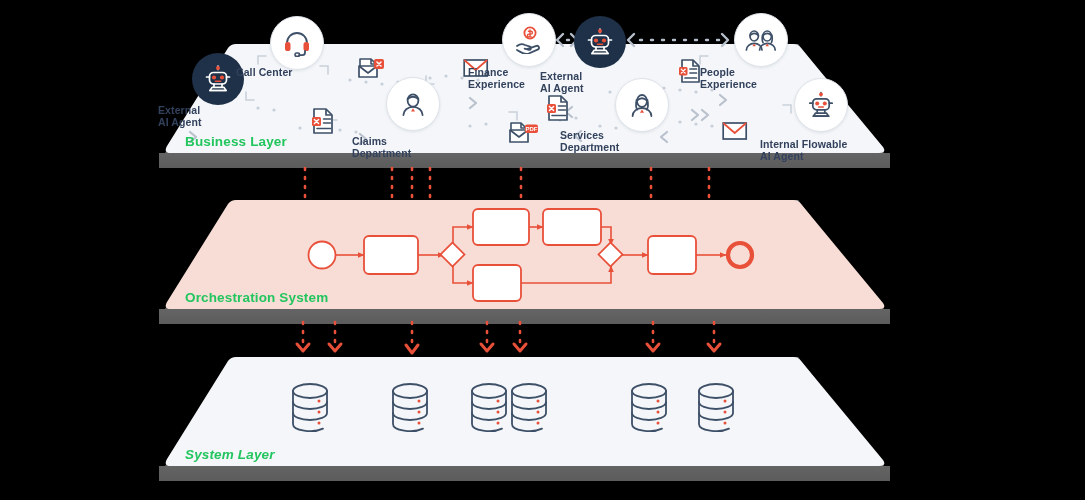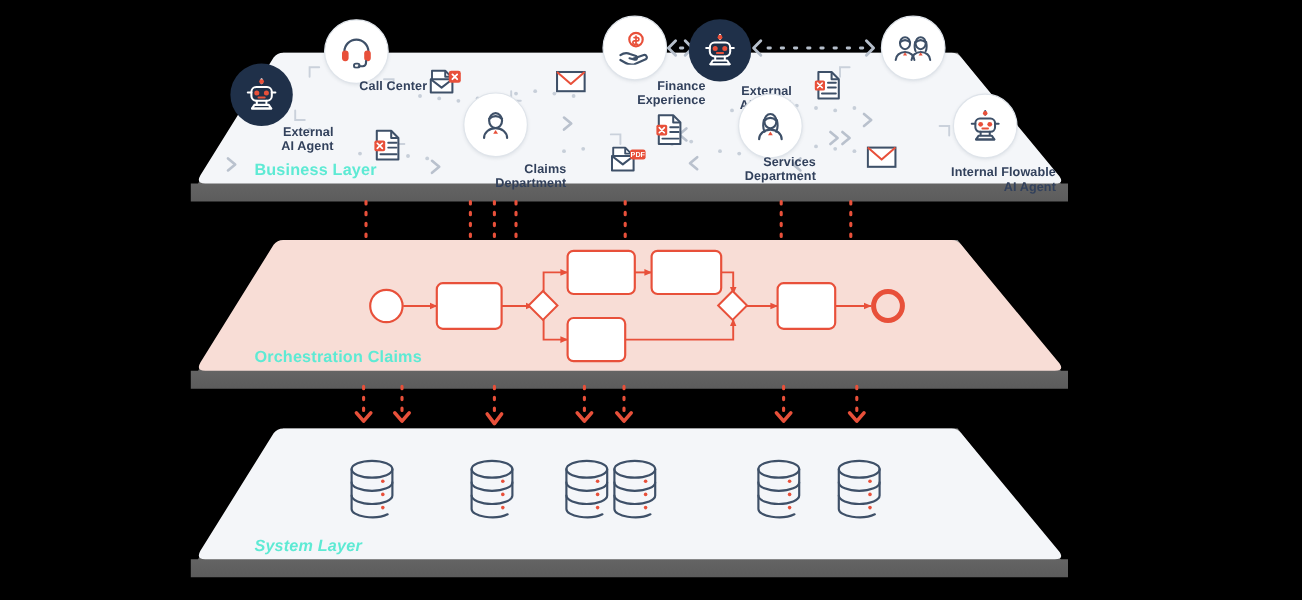--- a/index.html
+++ b/index.html
@@ -6,24 +6,24 @@
   #stage{position:relative;width:1085px;height:500px;background:#000;overflow:hidden;
          font-family:"Liberation Sans","DejaVu Sans",sans-serif;}
   .layer-svg{position:absolute;left:0;top:0;width:1085px;height:500px;overflow:visible;}
 
   
   .badge{position:absolute;border-radius:50%;display:flex;align-items:center;justify-content:center;}
   .badge.white{background:#ffffff;border:1.5px solid #dfe4ea;box-shadow:0 1px 3px rgba(40,55,80,.10);}
   .badge.dark{background:#1f3049;border:none;}
   .badge svg{display:block;}
 
-  .caption{position:absolute;text-align:right;color:#32415c;font-weight:bold;
+  .caption{position:absolute;text-align:left;color:#32415c;font-weight:bold;
            font-size:10.5px;line-height:12px;letter-spacing:.1px;white-space:pre-line;}
 
-  .layer-label{position:absolute;color:#5eead4;font-weight:bold;font-size:13.5px;letter-spacing:.15px;margin-left:27px;}
+  .layer-label{position:absolute;color:#22c55e;font-weight:bold;font-size:13.5px;letter-spacing:.15px;}
 
   .smallicon{position:absolute;}
   .smallicon svg{display:block;}
 </style>
 </head>
 <body>
 
 <div id="stage">
 
   <svg class="layer-svg" viewBox="0 0 1085 500">
@@ -455,20 +455,22 @@
           <path d="M18,10 a4.2,5 0 0 1 8.4,0 a4.2,5 0 0 1 -8.4,0 z"></path>
           <path d="M18,9.3 q4.2,-3.8 8.4,0"></path>
           <path d="M17.6,9 q-1,5 0.4,7.6 M26.8,9 q1,5 -0.4,7.6"></path>
           <path d="M14.6,24 a7.8,6.6 0 0 1 15.6,0"></path>
         </g>
         <path d="M9.2,17.5 l1.7,2.8 h-3.4 z" fill="#e8503a"></path>
         <path d="M22.2,17.5 l1.7,2.8 h-3.4 z" fill="#e8503a"></path>
       </svg>
     </span>
   </div>
+  <div class="caption" style="left:700px;top:66px;width:120px;">People
+Experience</div>
 
   <div class="badge white" style="left:794px;top:78px;width:52px;height:52px;">
     <span>
       <svg width="30" height="30" viewBox="0 0 30 30">
         <g stroke="#3e5068" stroke-width="1.7" fill="none" stroke-linecap="round" stroke-linejoin="round">
           <path d="M15,2.5 v3.2"></path>
           <rect x="6.8" y="8.8" width="16.4" height="11" rx="3.8"></rect>
           <path d="M6.8,13.2 h-3 M23.2,13.2 h3"></path>
           <path d="M11.2,19.8 v2.8 M18.8,19.8 v2.8"></path>
           <path d="M7.4,26.2 h15.2"></path>
@@ -478,16 +480,16 @@
         <circle cx="11.2" cy="13.6" r="2" fill="#e8503a"></circle>
         <circle cx="18.8" cy="13.6" r="2" fill="#e8503a"></circle>
         <path d="M12.6,17.1 h4.8" stroke="#e8503a" stroke-width="1.5" stroke-linecap="round"></path>
       </svg>
     </span>
   </div>
   <div class="caption" style="left:760px;top:138px;width:120px;">Internal Flowable
 AI Agent</div>
 
   <div class="layer-label" style="left:185px;top:134px;">Business Layer</div>
-  <div class="layer-label" style="left:185px;top:290px;">Orchestration Claims</div>
+  <div class="layer-label" style="left:185px;top:290px;">Orchestration System</div>
   <div class="layer-label" style="left:185px;top:447px;font-style:italic;">System Layer</div>
 
 </div>
 
 </body></html>

